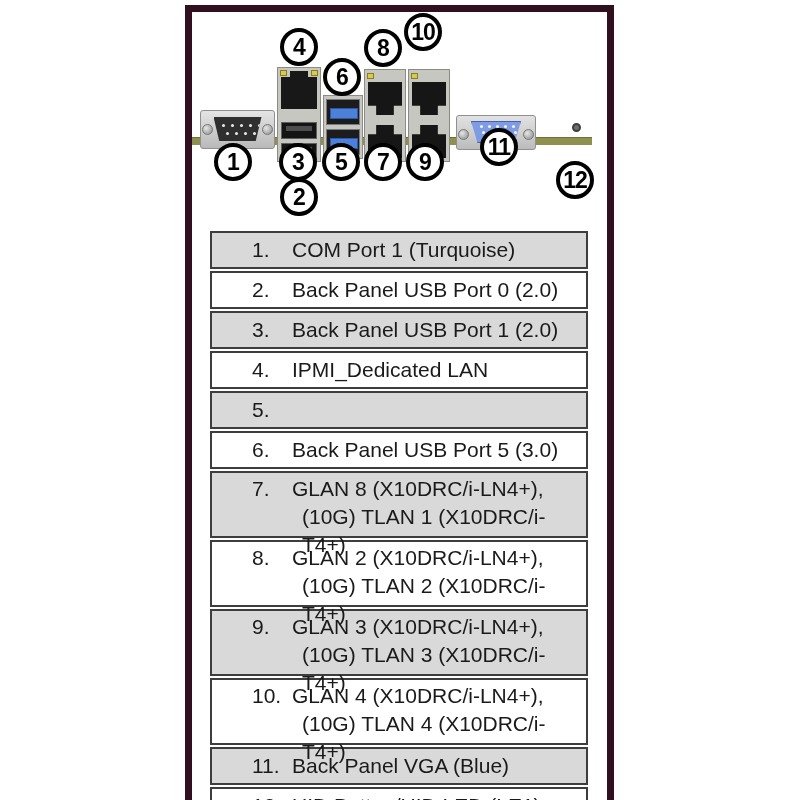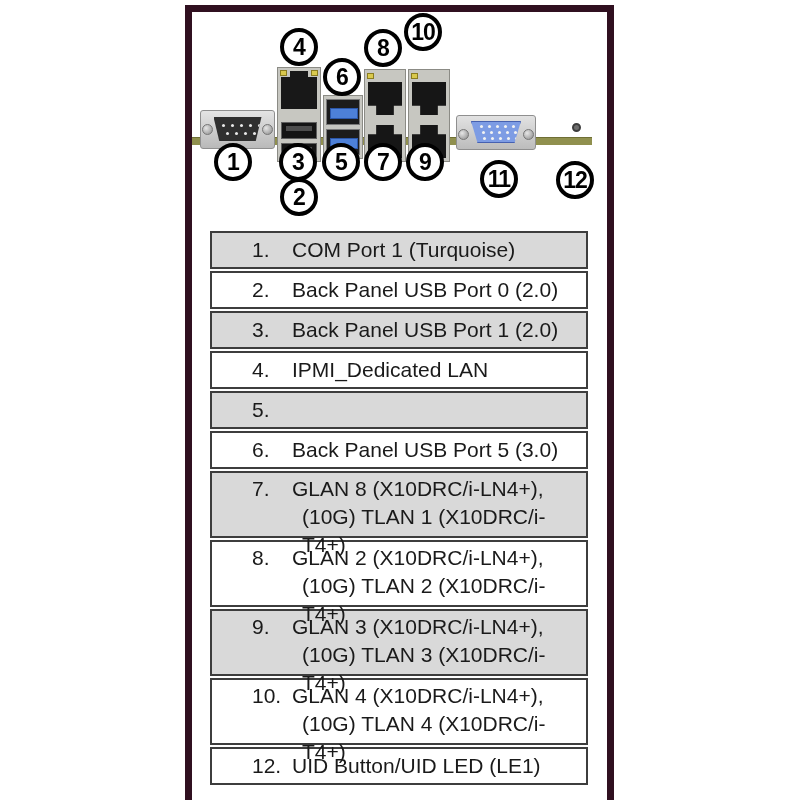--- a/index.html
+++ b/index.html
@@ -164,21 +164,21 @@
         <div class="callout" style="left: 22px; top: 131px;">1</div>
         <div class="callout" style="left: 88px; top: 166px;">2</div>
         <div class="callout" style="left: 87px; top: 131px;">3</div>
         <div class="callout" style="left: 88px; top: 16px;">4</div>
         <div class="callout" style="left: 130px; top: 131px;">5</div>
         <div class="callout" style="left: 131px; top: 46px;">6</div>
         <div class="callout" style="left: 172px; top: 131px;">7</div>
         <div class="callout" style="left: 172px; top: 17px;">8</div>
         <div class="callout" style="left: 214px; top: 131px;">9</div>
         <div class="callout" style="left: 212px; top: 1px;">10</div>
-        <div class="callout" style="left: 288px; top: 148px; text-align: right;">11</div>
+        <div class="callout" style="left: 288px; top: 116px; text-align: right;">11</div>
         <div class="callout" style="left: 364px; top: 149px;">12</div>
       </div>
   </div>
 
   <div class="legend" id="legend">
       <div class="row single shaded">
         <span class="num">1.</span>
         <div class="lines">
           <div class="line">COM Port 1 (Turquoise)</div>
         </div>
@@ -231,20 +231,26 @@
           <div class="line">(10G) TLAN 3 (X10DRC/i-T4+)</div>
         </div>
       </div>
       <div class="row double">
         <span class="num">10.</span>
         <div class="lines">
           <div class="line">GLAN 4 (X10DRC/i-LN4+),</div>
           <div class="line">(10G) TLAN 4 (X10DRC/i-T4+)</div>
         </div>
       </div>
+      <div class="row single shaded">
+        <span class="num">11.</span>
+        <div class="lines">
+          <div class="line">Back Panel VGA (Blue)</div>
+        </div>
+      </div>
       <div class="row single">
         <span class="num">12.</span>
         <div class="lines">
           <div class="line">UID Button/UID LED (LE1)</div>
         </div>
       </div>
     </div>
 </div>
 
 </body></html>

